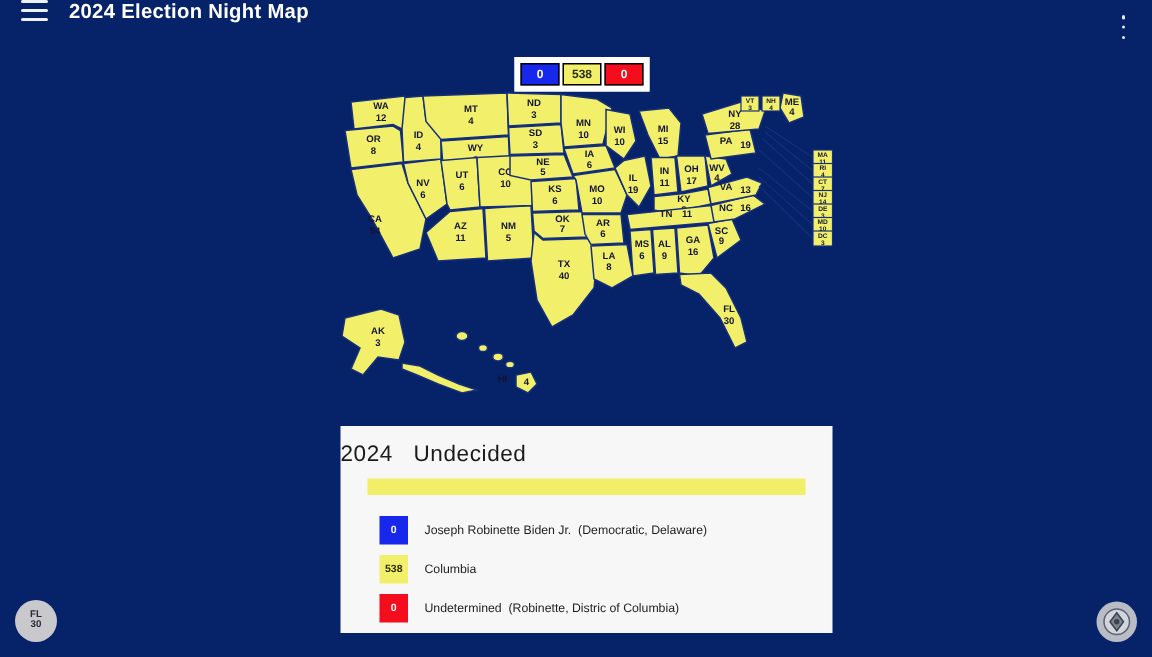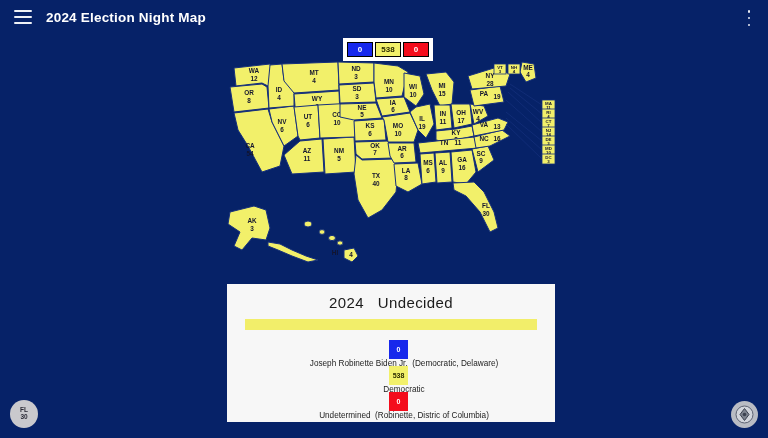--- a/index.html
+++ b/index.html
@@ -14,21 +14,21 @@
     position: relative;
     width: 768px; height: 438px;
     background: #062268;
   }
 
   
   #header {
     position: absolute; left: 0; top: 0;
     width: 768px; height: 34px;
     background: #062268;
-    display: flex; align-items: center;
+    display: flex; align-items: flex-start;
   }
   #hamburger {
     width: 18px; height: 14px;
     margin-left: 14px; margin-right: 14px;
     display: flex; flex-direction: column; justify-content: space-between;
     cursor: pointer;
   }
   #hamburger span {
     display: block; height: 2px; width: 18px;
     background: #eef1f6; border-radius: 1px;
@@ -114,39 +114,38 @@
   .leader { stroke: #16307c; stroke-width: .7; fill: none; }
 
   
   #legend {
     position: absolute; left: 227px; top: 284px;
     width: 328px; height: 138px;
     background: #f7f7f7;
     box-sizing: border-box;
   }
   #legend-title {
-    text-align: center;
+    text-align: left;
     font-size: 15px;
     color: #1b1b1b;
     padding-top: 10px;
     letter-spacing: .4px;
     white-space: pre;
   }
   #legend-bar {
     margin: 8px 18px 0 18px;
     height: 11px;
     background: #f2ee6a;
   }
   #legend-rows {
     margin: 10px 0 0 26px;
   }
   .legend-row {
     display: flex; align-items: center;
     height: 26px;
-    flex-direction: column;
   }
   .swatch {
     width: 19px; height: 19px;
     display: flex; align-items: center; justify-content: center;
     font-size: 7px; font-weight: bold;
     margin-right: 11px;
     flex: 0 0 auto;
   }
   .swatch.dem { background: #1728ec; color: #ffffff; }
   .swatch.und { background: #f2f06a; color: #2b2b00; }
@@ -529,21 +528,21 @@
   <div id="legend">
     <div id="legend-title">2024   Undecided</div>
     <div id="legend-bar"></div>
     <div id="legend-rows">
       <div class="legend-row">
         <div class="swatch dem">0</div>
         <div class="legend-label">Joseph Robinette Biden Jr.  (Democratic, Delaware)</div>
       </div>
       <div class="legend-row">
         <div class="swatch und">538</div>
-        <div class="legend-label">Democratic</div>
+        <div class="legend-label">Columbia</div>
       </div>
       <div class="legend-row">
         <div class="swatch rep">0</div>
         <div class="legend-label">Undetermined  (Robinette, Distric of Columbia)</div>
       </div>
     </div>
   </div>
 
   <div id="fl-badge">
     <div class="t">FL</div>

